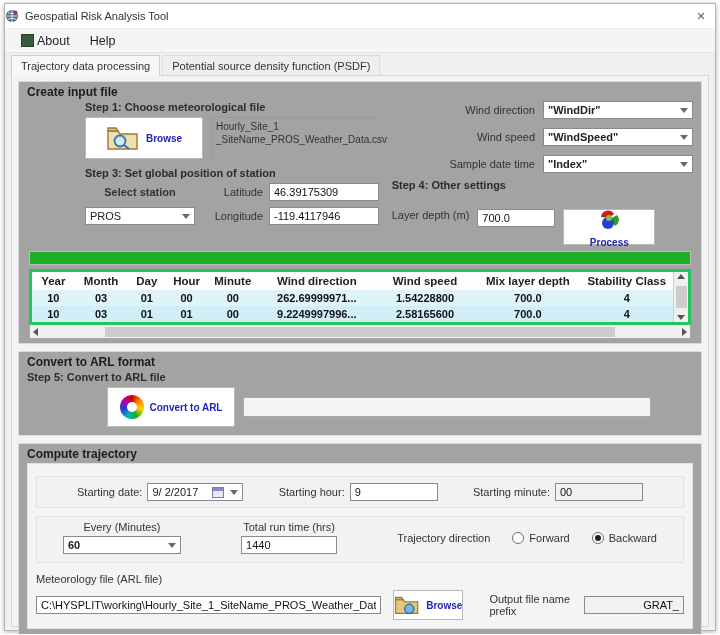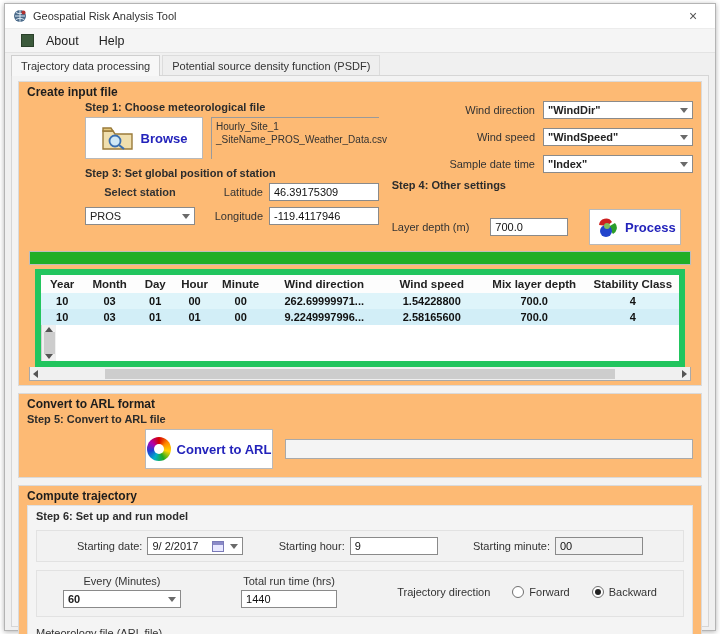--- a/index.html
+++ b/index.html
@@ -6,44 +6,44 @@
   html,body { background:#ffffff; }
   body { font-family:"Liberation Sans", sans-serif; font-size:11px; color:#222; }
 
   .window {
     width:712px; height:628px; margin:3px auto; position:relative;
     border:1px solid #b4b4b4; background:#f0f0f0;
     box-shadow:0 1px 5px rgba(0,0,0,.30);
   }
 
   
-  .titlebar { height:25px; background:#ffffff; display:flex; align-items:center; padding:0 8px; gap:6px; border-bottom:1px solid #ececec;justify-content:flex-end; }
+  .titlebar { height:25px; background:#ffffff; display:flex; align-items:center; padding:0 0; gap:6px; border-bottom:1px solid #ececec;justify-content:flex-end; }
   .titlebar .title { font-size:11px; color:#333; flex:1; }
   .close-btn { width:28px; height:22px; display:flex; align-items:center; justify-content:center; font-size:14px; color:#555; cursor:default; }
 
   
   .menubar { height:24px; display:flex; align-items:center; padding:0 8px; gap:4px; background:#f5f5f5; border-bottom:1px solid #e3e3e3; }
-  .menu-item { font-size:12.5px; color:#222; padding:2px 8px; display:flex; align-items:center; gap:12px; }
+  .menu-item { font-size:12.5px; color:#222; padding:2px 8px; display:flex; align-items:center; gap:3px; }
   .about-glyph { width:13px; height:13px; background:#3c5a3c; border:1px solid #2a402a; display:inline-block; }
 
   
   .tabs { display:flex; align-items:flex-end; padding:2px 6px 0 6px; gap:2px; }
   .tab { font-size:11px; padding:4px 9px 3px 9px; border:1px solid #dcdcdc; border-bottom:none; background:#eeeeee; color:#333; }
   .tab.active { background:#f7f7f7; border-color:#cfcfcf; padding-bottom:4px; margin-bottom:-1px; z-index:2; }
   .tabpage { border:1px solid #d6d6d6; background:#f3f3f3; margin:0 6px 6px 6px; padding:5px 6px 6px 6px; height:552px; }
 
   
-  .group { border:1px solid #dadada; background:#fdba74; padding:3px 8px 6px 8px; margin-bottom:7px; }
+  .group { border:1px solid #dadada; background:#a3a3a3; padding:3px 8px 6px 8px; margin-bottom:7px; }
   .group-title { font-weight:bold; font-size:12px; color:#1d1d1d; margin-bottom:2px; }
   .step-title { font-weight:bold; font-size:11px; color:#2c2c2c; margin-bottom:4px; }
 
   
   .btn { display:inline-flex; align-items:center; justify-content:center; gap:6px;
          background:#ffffff; border:1px solid #b9b9b9; color:#2323bb; font-weight:bold;
-         font-size:13px; cursor:default; }
+         font-size:10px; cursor:default; }
   .textbox { border:1px solid #8a8a8a; background:#fff; font-family:"Liberation Sans",sans-serif;
              font-size:11px; padding:2px 4px; color:#111; }
   .combo { border:1px solid #8a8a8a; background:#fff; display:flex; align-items:center;
            justify-content:space-between; padding:2px 4px; font-size:11px; }
   .combo .val { white-space:nowrap; overflow:hidden; }
   .dd-arrow { width:0; height:0; border-left:4px solid transparent; border-right:4px solid transparent; border-top:5px solid #6a6a6a; margin-left:4px; flex:none; }
   .lbl { color:#333; font-size:11px; }
 
   
   .two-col { display:flex; gap:10px; }
@@ -53,45 +53,45 @@
   .browse-row { display:flex; align-items:flex-start; gap:8px; margin-bottom:8px; }
   .browse-btn { width:118px; height:42px; }
   .file-box { width:168px; height:42px; border-top:1px solid #9a9a9a; border-left:1px solid #9a9a9a; padding:2px 4px; font-size:10px; color:#333; line-height:1.3; }
 
   .map-row { display:flex; align-items:center; justify-content:flex-end; gap:8px; margin-bottom:9px; }
   .map-row .combo { width:150px; }
   .map-row .combo .val { font-weight:bold; }
 
   .station-grid { display:grid; grid-template-columns:110px 62px 110px; gap:6px 6px; align-items:center; margin-top:4px; }
 
-  .other-row { display:flex; align-items:center; gap:21px; margin-top:4px; }
-  .process-btn { width:92px; height:36px; }
+  .other-row { display:flex; align-items:flex-start; gap:8px; margin-top:4px; }
+  .process-btn { width:92px; height:36px;flex-direction:column; }
 
   
   .progress-green { height:14px; border:1px solid #bdbdbd; background:#e8e8e8; margin:6px 2px 4px 2px; }
   .progress-green .fill { height:100%; background:#1fae26; }
 
-  .tablewrap { border:6px solid #22c55e; background:#fff; margin:0 8px; display:flex;flex-direction:column; }
+  .tablewrap { border:3px solid #22c55e; background:#fff; margin:0 2px; display:flex; }
   .tbl { flex:1; border-collapse:collapse; }
   .tbl th { font-weight:bold; font-size:11.5px; background:#fdfdfd; padding:3px 2px; text-align:center; white-space:nowrap; }
   .tbl td { font-size:11px; font-weight:bold; color:#111; padding:2px 2px; text-align:center; white-space:nowrap; }
   .tbl tr.r0 td { background:#def4fa; }
   .tbl tr.r1 td { background:#d2eef7; }
   .vscroll { width:15px; background:#f0f0f0; border-left:1px solid #d0d0d0; display:flex; flex-direction:column; justify-content:space-between; align-items:center; padding:2px 0; }
   .vthumb { width:11px; height:22px; background:#cdcdcd; }
   .hscroll { height:14px; background:#f0f0f0; border:1px solid #a9a9a9; border-top:none; margin:0 2px; display:flex; align-items:center; justify-content:space-between; padding:0 3px; }
   .hthumb { height:10px; width:78%; background:#cdcdcd; }
   .arr { width:0; height:0; }
   .arr.up   { border-left:4px solid transparent; border-right:4px solid transparent; border-bottom:5px solid #555; }
   .arr.down { border-left:4px solid transparent; border-right:4px solid transparent; border-top:5px solid #555; }
   .arr.left { border-top:4px solid transparent; border-bottom:4px solid transparent; border-right:5px solid #555; }
   .arr.right{ border-top:4px solid transparent; border-bottom:4px solid transparent; border-left:5px solid #555; }
 
   
-  .convert-row { display:flex; align-items:center; gap:8px; margin:4px 0 2px 118px;justify-content:space-between; }
+  .convert-row { display:flex; align-items:center; gap:8px; margin:4px 0 2px 80px; }
   .arl-btn { width:128px; height:40px; }
   .arl-icon { width:24px; height:24px; border-radius:50%; position:relative; flex:none;
               background:conic-gradient(#d40000,#ff8800,#ffd400,#1faa1f,#00b0c8,#1f3fd4,#b000b0,#d40000); }
   .arl-icon::after { content:''; position:absolute; inset:7px; background:#fff; border-radius:50%; }
   .convert-progress { width:408px; height:20px; border:1px solid #a9a9a9; background:#f4f4f4; }
 
   
   .inner-group { border:1px solid #e0e0e0; background:#f4f4f4; padding:4px 8px 8px 8px; }
   .panel { border:1px solid #e2e2e2; background:#f2f2f2; padding:8px 10px; margin-top:8px; }
   .row-flex { display:flex; align-items:center; }
@@ -296,21 +296,20 @@
           <span class="arl-icon"></span>
           <span>Convert to ARL</span>
         </div>
         <div class="convert-progress"></div>
       </div>
     </div>
 
     <div class="group">
       <div class="group-title">Compute trajectory</div>
       <div class="inner-group">
-        <div class="step-title">Step 6: Set up and run model</div>
 
         <div class="panel row-flex" style="justify-content:space-between; padding:6px 40px;">
           <div class="field-pair">
             <span class="lbl">Starting date:</span>
             <div class="combo datebox">
               <span class="val">9/ 2/2017</span>
               <span style="display:flex;align-items:center;gap:2px;">
                 <span class="cal-icon"></span>
                 <span class="dd-arrow"></span>
               </span>

